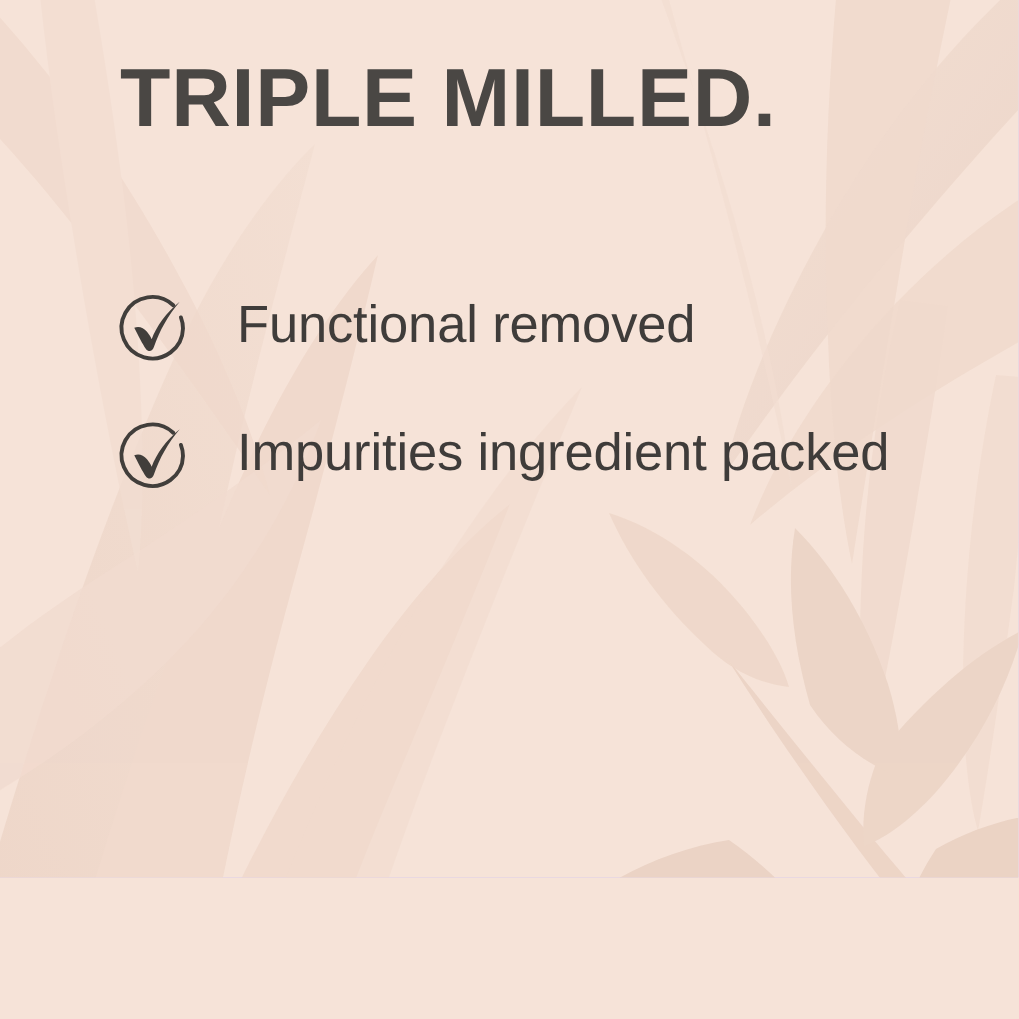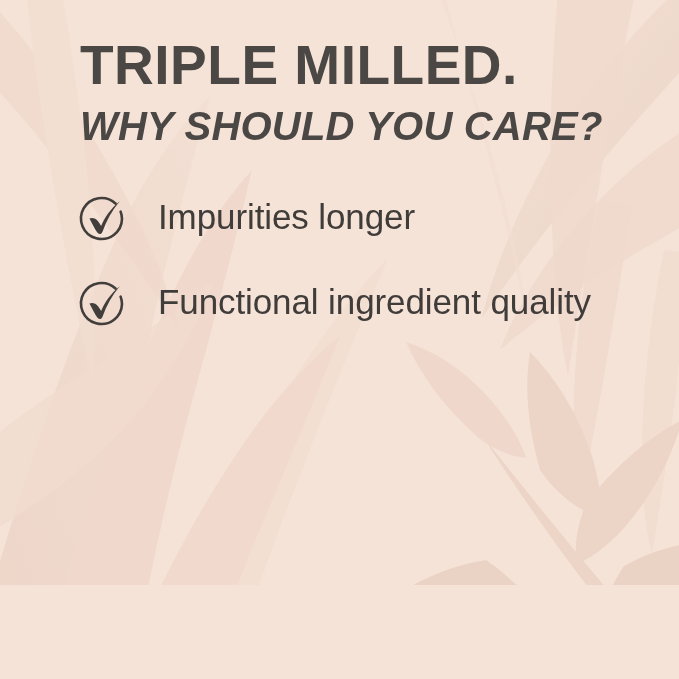--- a/index.html
+++ b/index.html
@@ -180,42 +180,41 @@
     <g opacity="0.55">
       <path d="M 150 700 C 186 586 232 480 286 392 C 322 334 358 288 388 258
                C 362 320 332 392 302 470 C 270 552 242 630 224 700 Z" fill="#f1dacd"></path>
     </g>
   </svg>
 
   <div id="content">
 
     <div class="headline">TRIPLE MILLED.</div>
 
-    <div class="subhead">WHY SHOULD YOU CARE?</div>
 
     <div id="benefits">
 
 
       <div class="benefit-row">
         <svg class="check-icon" viewBox="0 0 56 56" aria-hidden="true">
           <path d="M 41.5 12.5 A 20.5 20.5 0 1 0 48 28 A 20.5 20.5 0 0 0 46.6 20.6" fill="none" stroke="#413e3b" stroke-width="2.6" stroke-linecap="round"></path>
           <path d="M 15.5 27.5 C 18.6 26.2 21.6 27.4 24.0 30.2 C 25.4 31.9 26.4 33.6 27.1 35.1
                    C 30.4 26.6 36.6 17.6 45.8 10.2 C 38.0 19.4 32.4 29.4 28.6 40.4
                    C 27.6 43.3 25.0 43.9 23.3 41.6 C 20.9 38.3 18.3 32.8 15.5 27.5 Z" fill="#413e3b"></path>
         </svg>
-        <div class="benefit-text">Impurities longer</div>
+        <div class="benefit-text">Functional removed</div>
       </div>
 
 
 
       <div class="benefit-row">
         <svg class="check-icon" viewBox="0 0 56 56" aria-hidden="true">
           <path d="M 41.5 12.5 A 20.5 20.5 0 1 0 48 28 A 20.5 20.5 0 0 0 46.6 20.6" fill="none" stroke="#413e3b" stroke-width="2.6" stroke-linecap="round"></path>
           <path d="M 15.5 27.5 C 18.6 26.2 21.6 27.4 24.0 30.2 C 25.4 31.9 26.4 33.6 27.1 35.1
                    C 30.4 26.6 36.6 17.6 45.8 10.2 C 38.0 19.4 32.4 29.4 28.6 40.4
                    C 27.6 43.3 25.0 43.9 23.3 41.6 C 20.9 38.3 18.3 32.8 15.5 27.5 Z" fill="#413e3b"></path>
         </svg>
-        <div class="benefit-text">Functional ingredient quality</div>
+        <div class="benefit-text">Impurities ingredient packed</div>
       </div>
 
     </div>
   </div>
 </div>
 
 </body></html>

